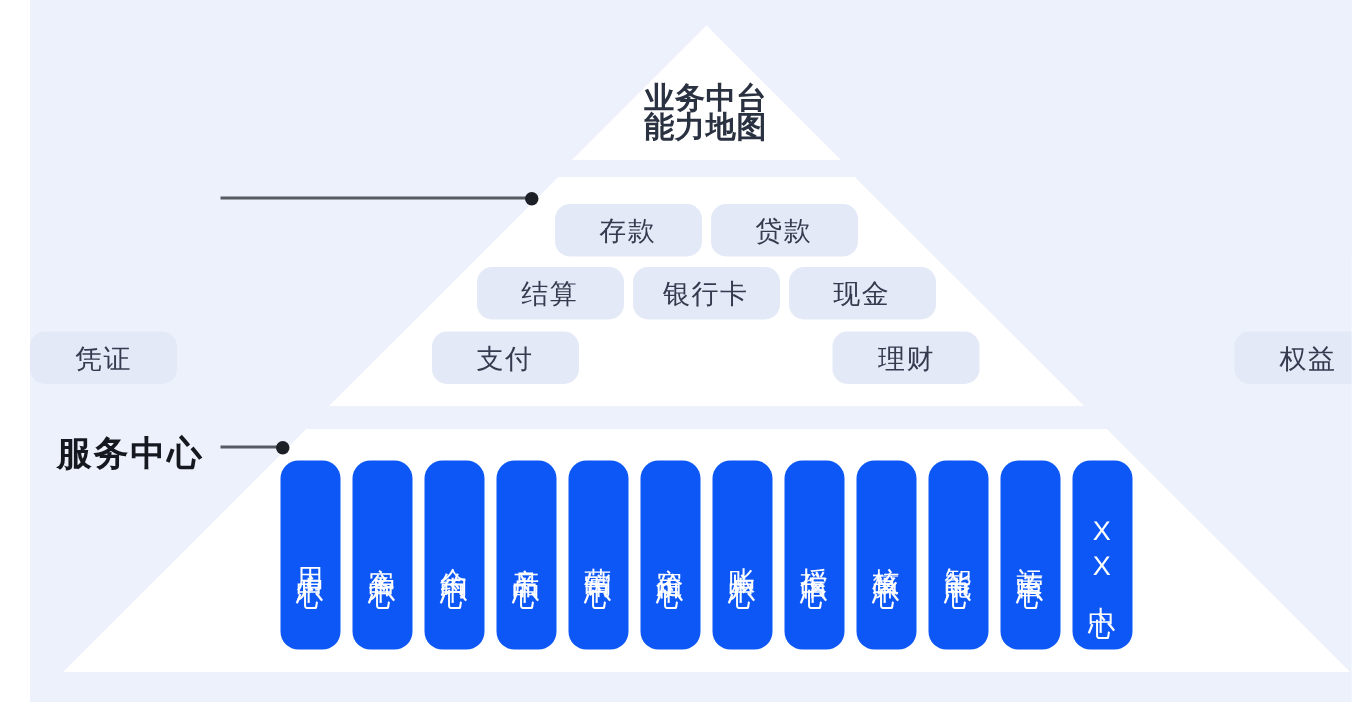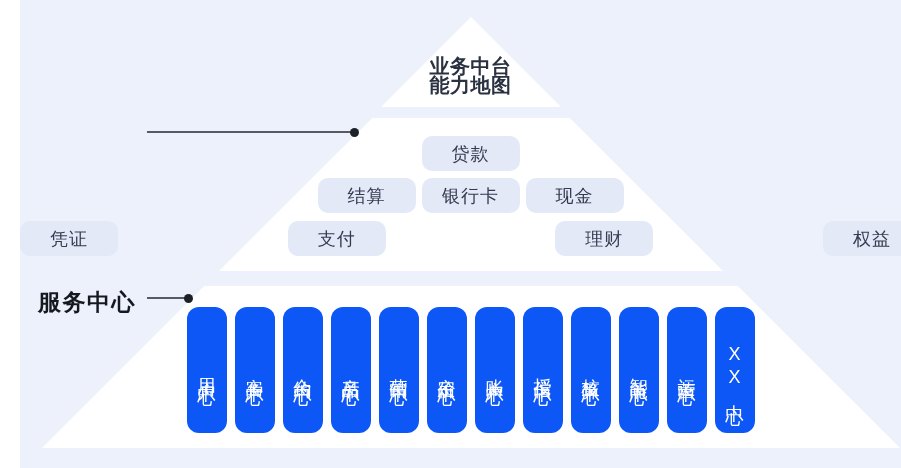--- a/index.html
+++ b/index.html
@@ -70,20 +70,21 @@
   </div>
 
   <div class="conn conn-service"></div>
   <div class="dot dot-service"></div>
 
   <div class="side-label label-shared">服务中心</div>
   <div class="conn conn-shared"></div>
   <div class="dot dot-shared"></div>
 
   <div class="svc-row row1">
+      <div class="svc-pill">存款</div>
       <div class="svc-pill">贷款</div>
     </div>
   <div class="svc-row row2">
       <div class="svc-pill">结算</div>
       <div class="svc-pill">银行卡</div>
       <div class="svc-pill">现金</div>
     </div>
   <div class="svc-row row3">
       <div class="svc-pill">凭证</div>
       <div class="svc-pill">支付</div>

